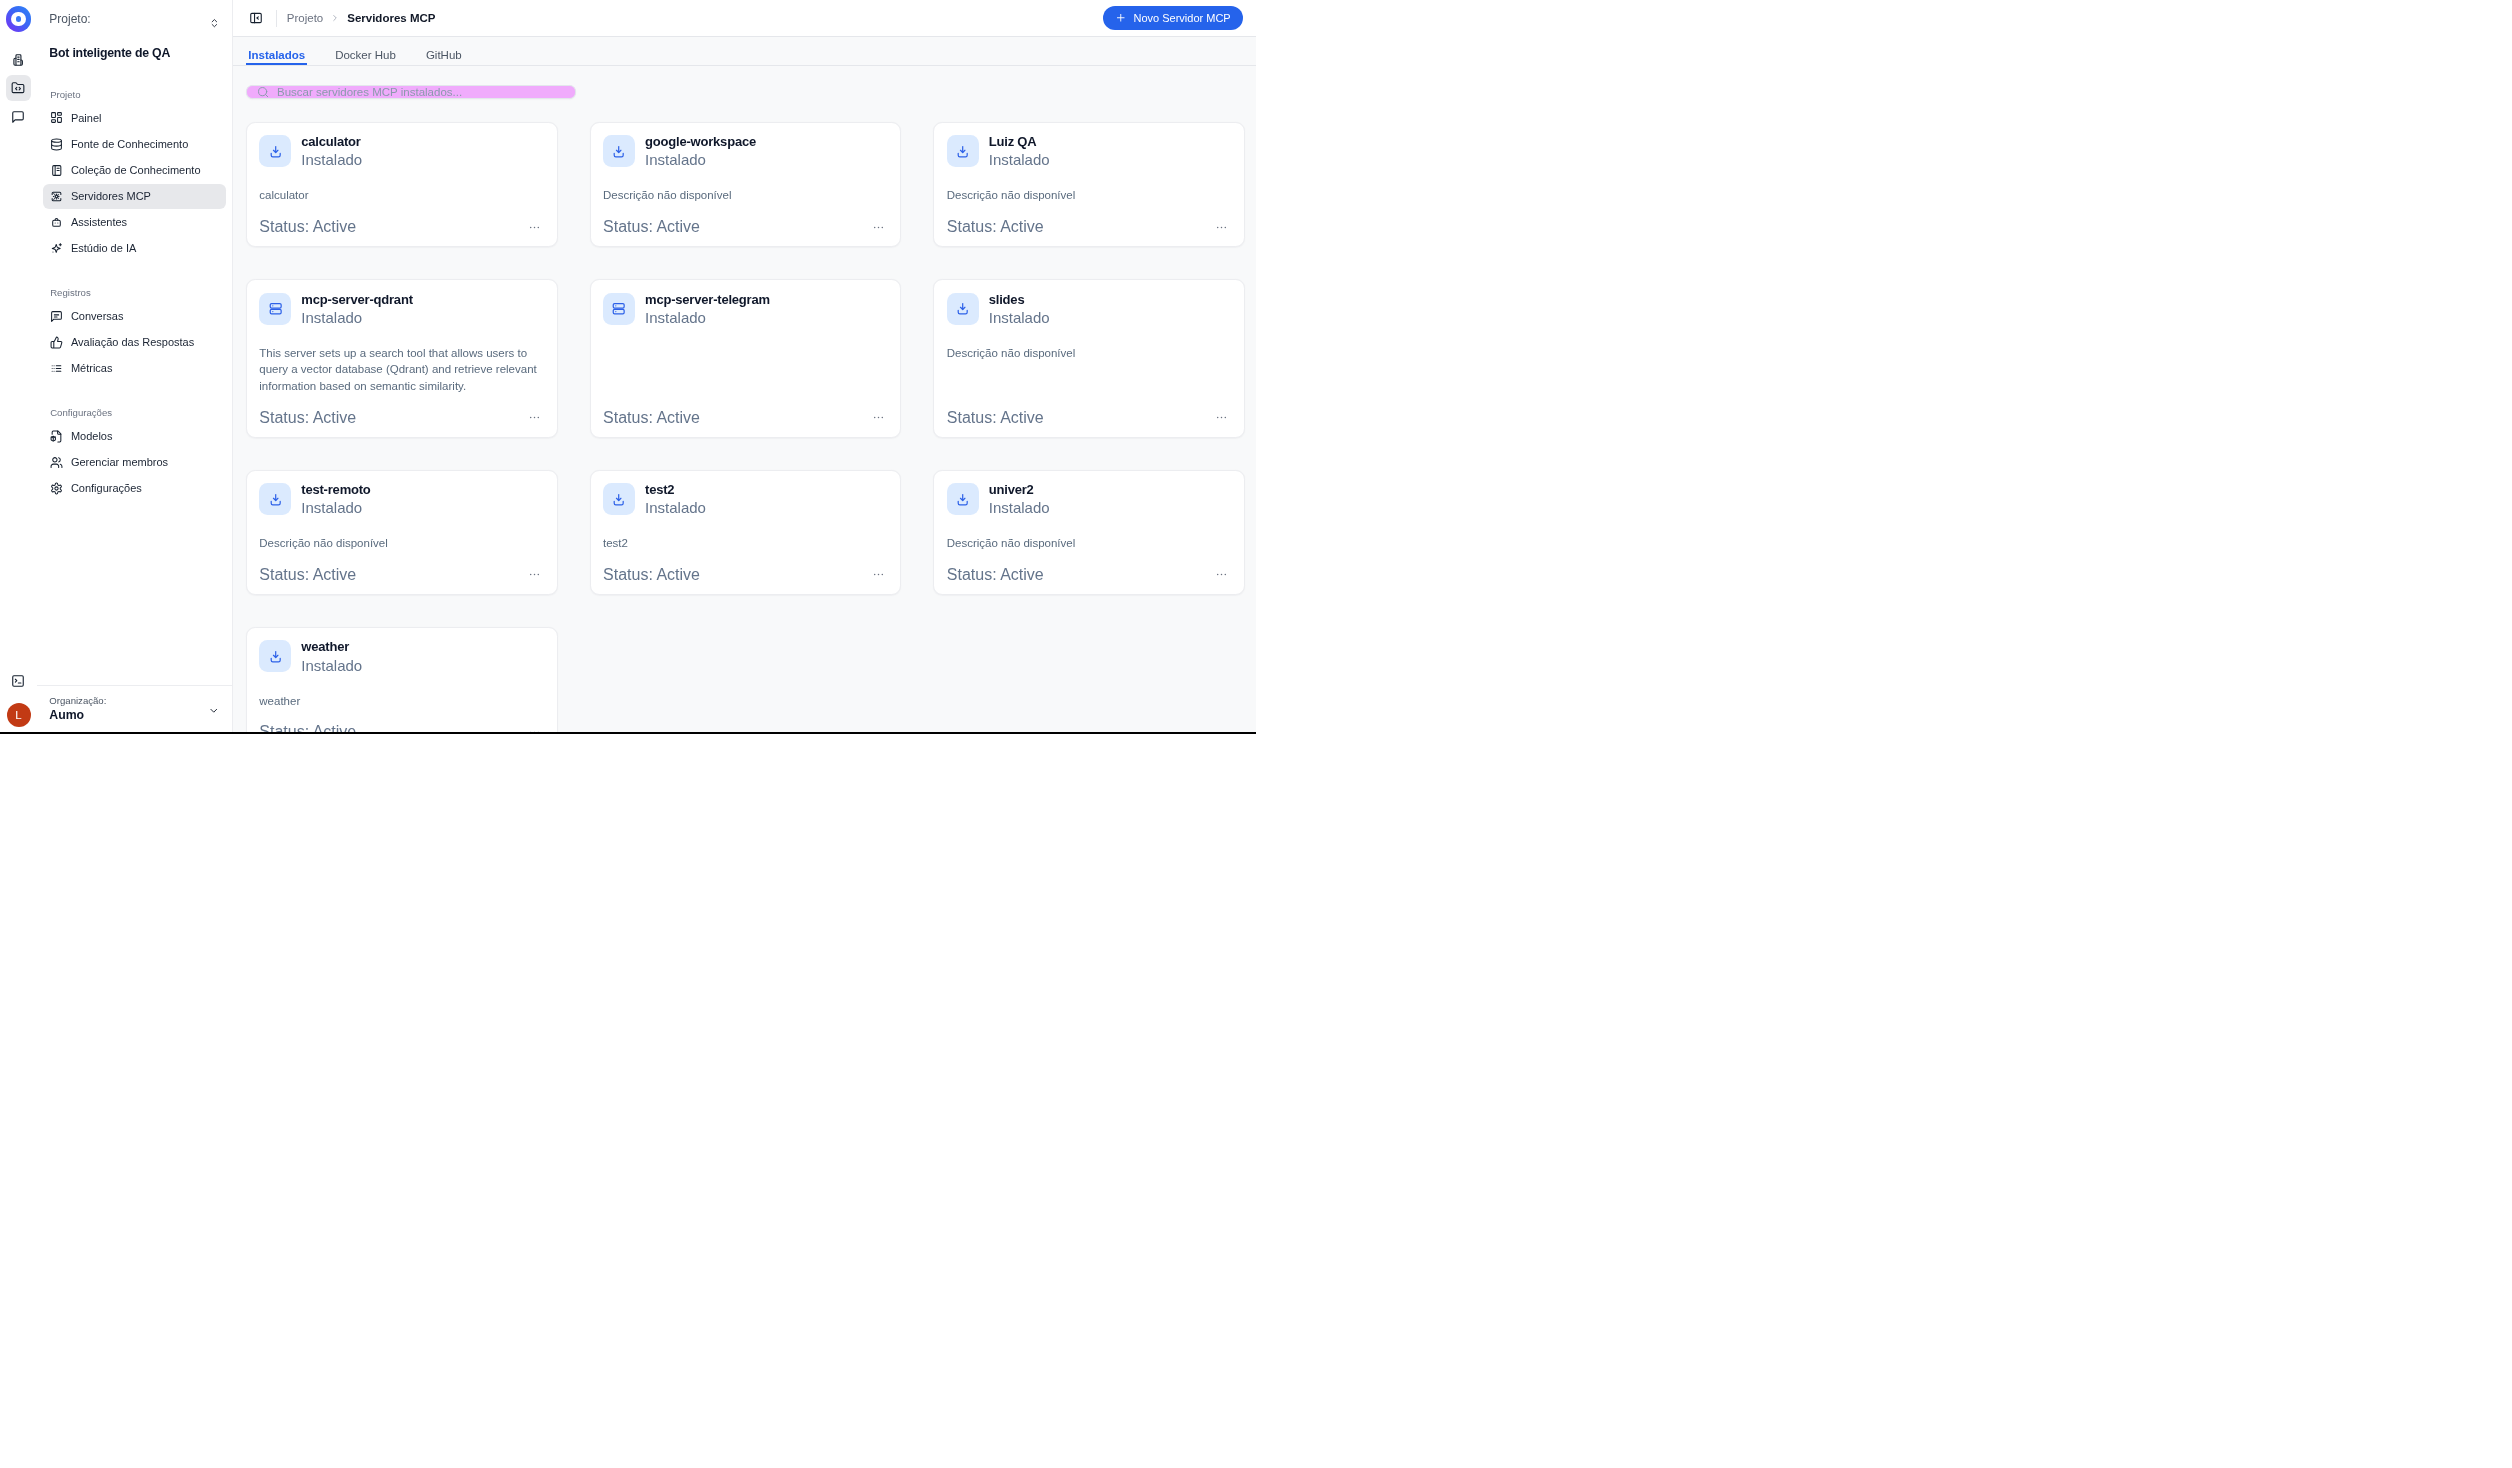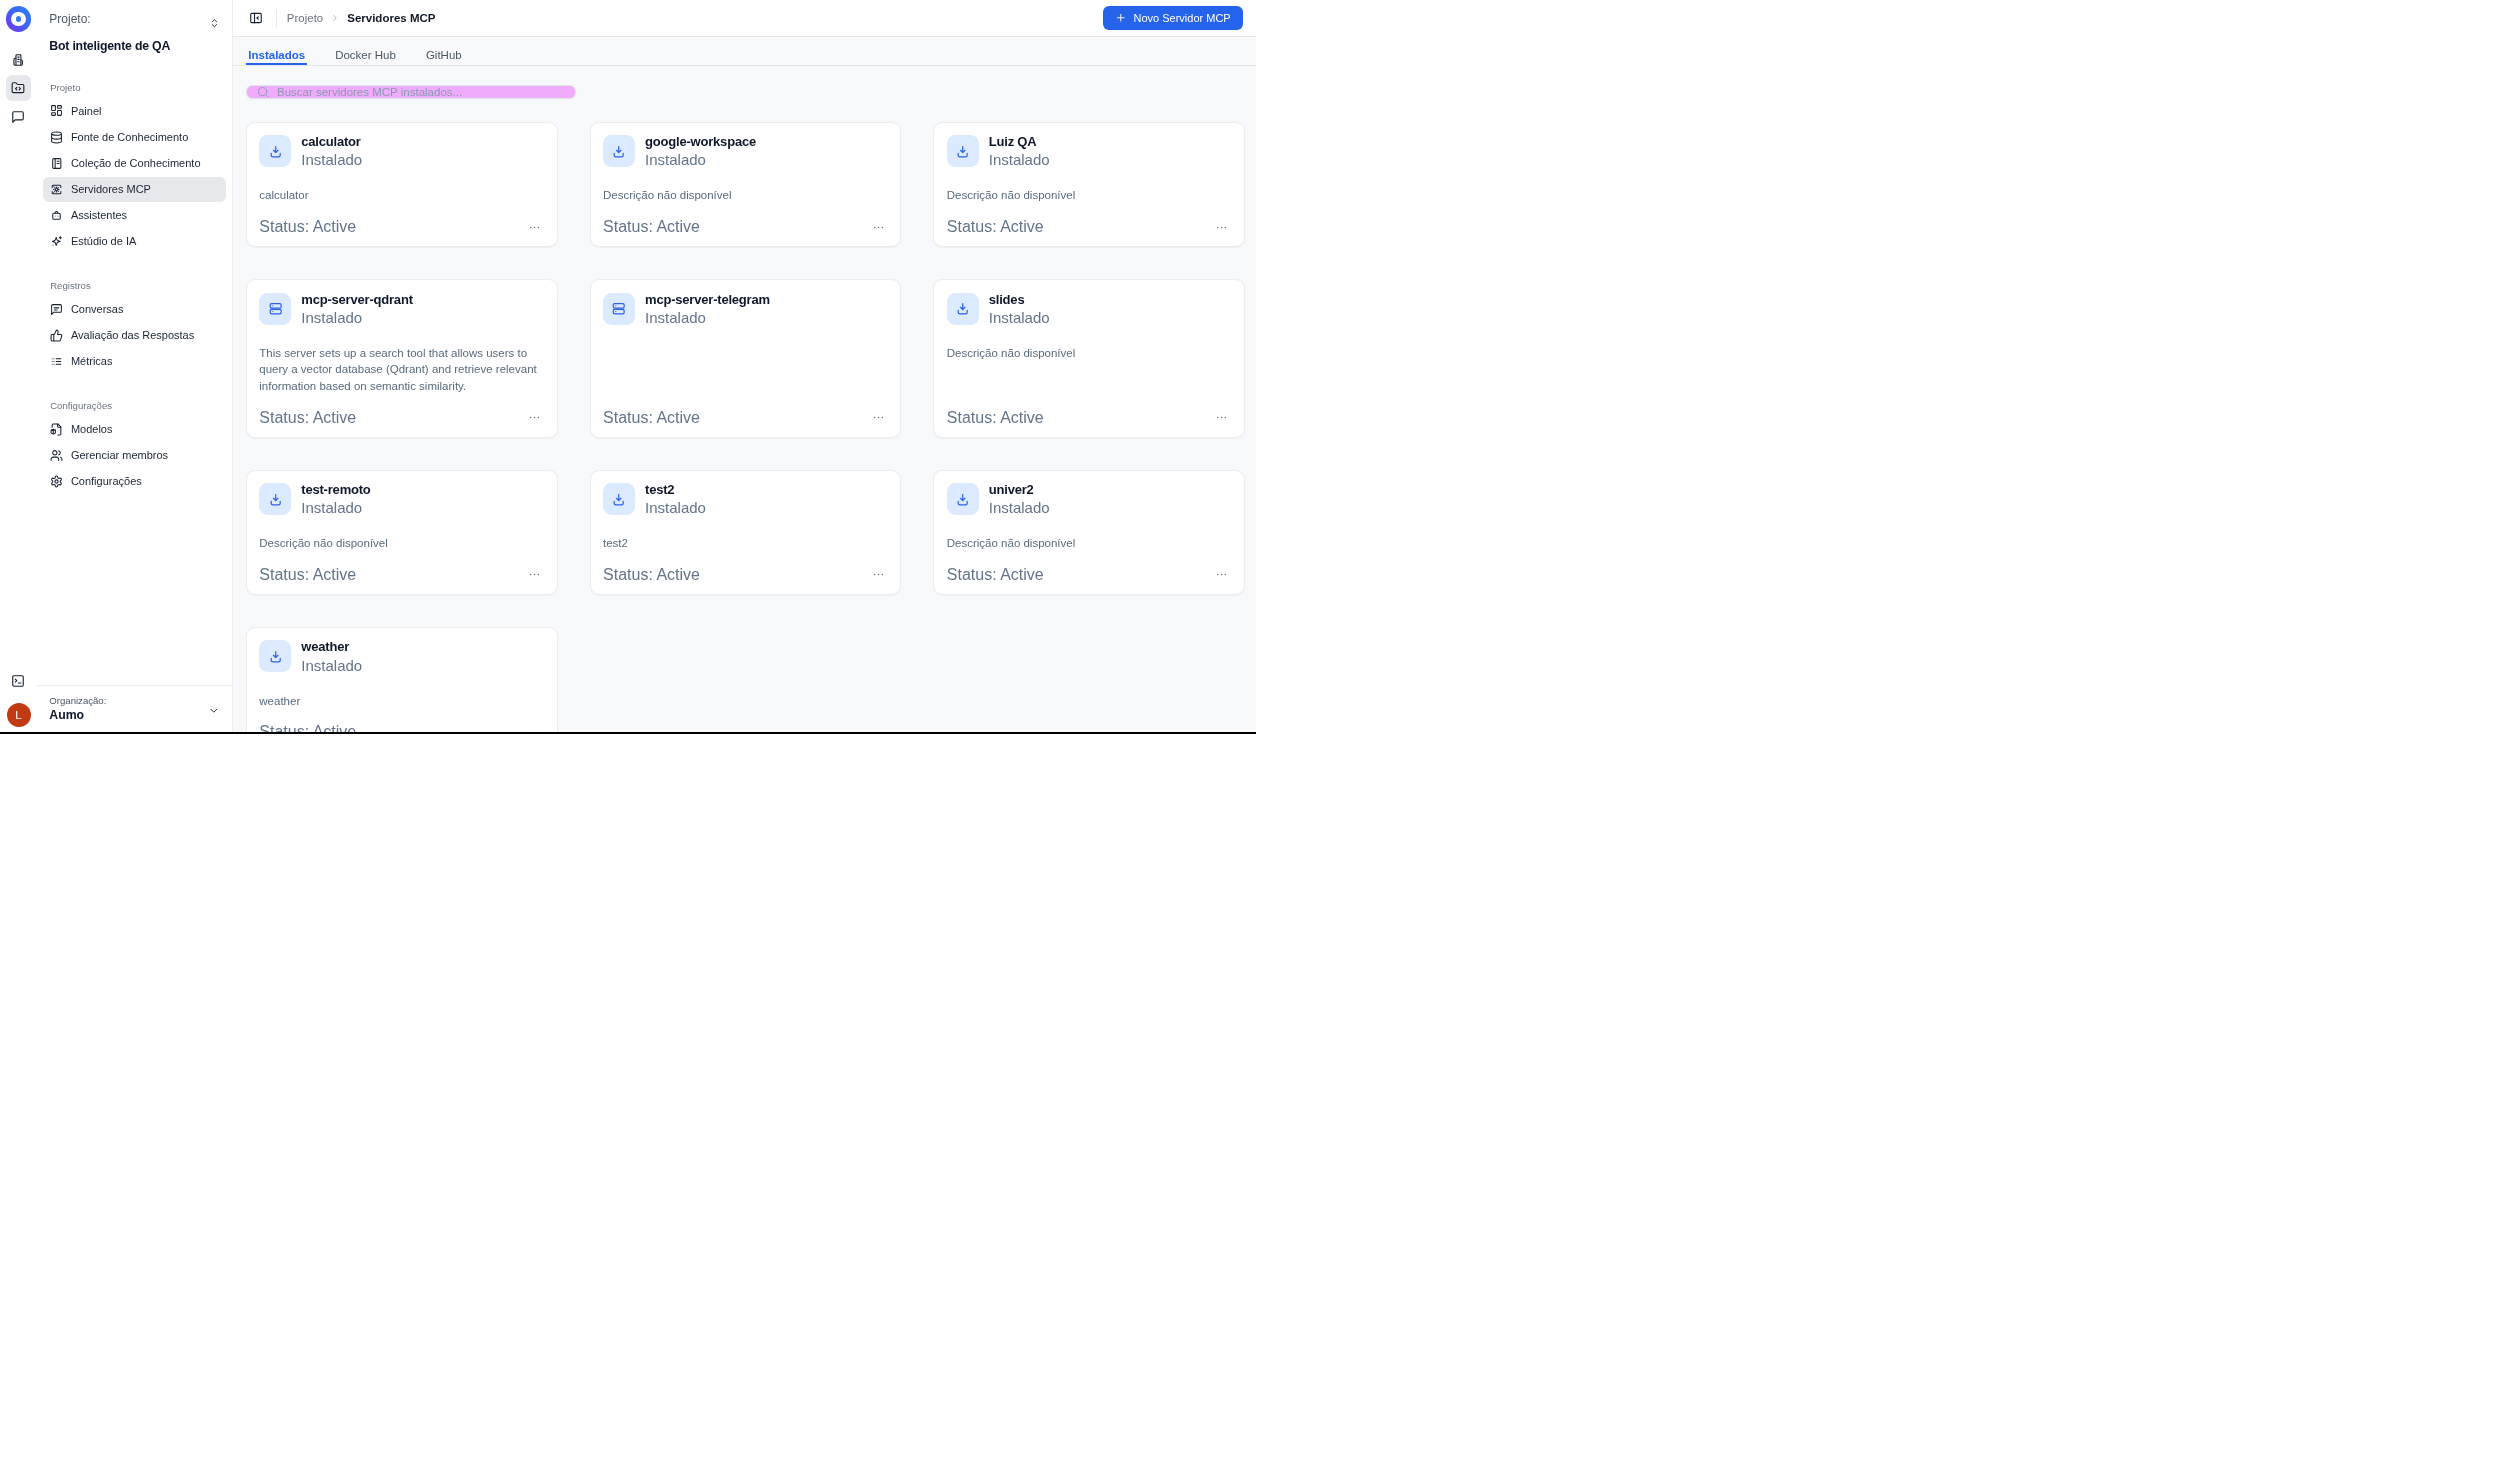--- a/index.html
+++ b/index.html
@@ -40,21 +40,21 @@
   .rail-btn .ic{width:14px;height:14px;}
   .rail-btn.active{background:#e7e8eb;}
   .rail-spacer{flex:1;}
   .avatar{width:24px;height:24px;border-radius:50%;background:#c23a14;color:#fff;
     display:flex;align-items:center;justify-content:center;font-size:11.5px;margin-top:7.7px;cursor:pointer;}
 
   
   .sidebar{width:196px;background:#fff;border-right:0.8px solid var(--border-soft);display:flex;flex-direction:column;}
   .proj-switch{position:relative;padding:11.5px 12.3px 0;cursor:pointer;}
   .proj-label{font-size:12px;color:var(--txt-mid);}
-  .proj-name{font-size:12.3px;font-weight:700;color:#0f172a;margin-top:13px;letter-spacing:-0.2px;}
+  .proj-name{font-size:12.3px;font-weight:700;color:#0f172a;margin-top:20px;letter-spacing:-0.2px;}
   .proj-chevrons{position:absolute;right:12.3px;top:17px;width:10.8px;height:12.3px;color:#111827;}
   .side-nav{flex:1;padding:0 6.2px;overflow:hidden;}
   .section-label{font-size:9.6px;color:var(--label-gray);margin:26px 0 6.2px 7px;}
   .side-nav .section:first-child .section-label{margin-top:29px;}
   .nav-item{display:flex;align-items:center;height:24.6px;margin:1.5px 0;padding:0 7px;border-radius:6.2px;
     cursor:pointer;color:#1b2433;}
   .nav-item.active{background:#e7e8eb;}
   .nav-item .ic{width:13px;height:13px;color:#16202e;}
   .nav-label{font-size:11px;margin-left:7.7px;white-space:nowrap;}
   .org-footer{border-top:0.8px solid var(--border-soft);padding:8.5px 12.3px 0;position:relative;height:49px;cursor:pointer;}
@@ -67,21 +67,21 @@
   .topbar{height:37px;background:#fff;border-bottom:0.8px solid var(--border);
     display:flex;align-items:center;padding:0 13px;flex:0 0 auto;}
   .collapse-btn{border:none;background:transparent;width:20px;height:20px;display:flex;align-items:center;justify-content:center;cursor:pointer;color:#16202e;}
   .collapse-btn .ic{width:14px;height:14px;}
   .top-divider{width:0.8px;height:17px;background:var(--border);margin:0 10px;}
   .crumb-root{font-size:11.5px;color:var(--label-gray);cursor:pointer;}
   .crumb-sep{width:10px;height:10px;color:#9ca3af;margin:0 7px;}
   .crumb-current{font-size:11.5px;font-weight:600;color:#111827;}
   .top-spacer{flex:1;}
   .new-server-btn{display:flex;align-items:center;gap:7px;height:24.6px;padding:0 12.3px;
-    background:var(--accent);color:#fff;border:none;border-radius:6px;font-size:11px;cursor:pointer;
+    background:var(--accent);color:#fff;border:none;border-radius:12px;font-size:11px;cursor:pointer;
     font-family:inherit;}
   .new-server-btn .ic{width:11.5px;height:11.5px;}
 
   .content{flex:1;background:var(--bg-gray);display:flex;flex-direction:column;min-height:0;}
   .tabstrip{height:29px;border-bottom:0.8px solid var(--border);display:flex;align-items:stretch;
     padding:0 13px;gap:25.4px;flex:0 0 auto;}
   .tab{border:none;background:transparent;font-size:11.5px;color:var(--txt-mid);cursor:pointer;
     padding:0 2.3px;border-bottom:2.3px solid transparent;display:flex;align-items:center;font-family:inherit;margin-top:9px;}
   .tab.active{color:var(--accent);font-weight:600;border-bottom-color:var(--accent);}
 

